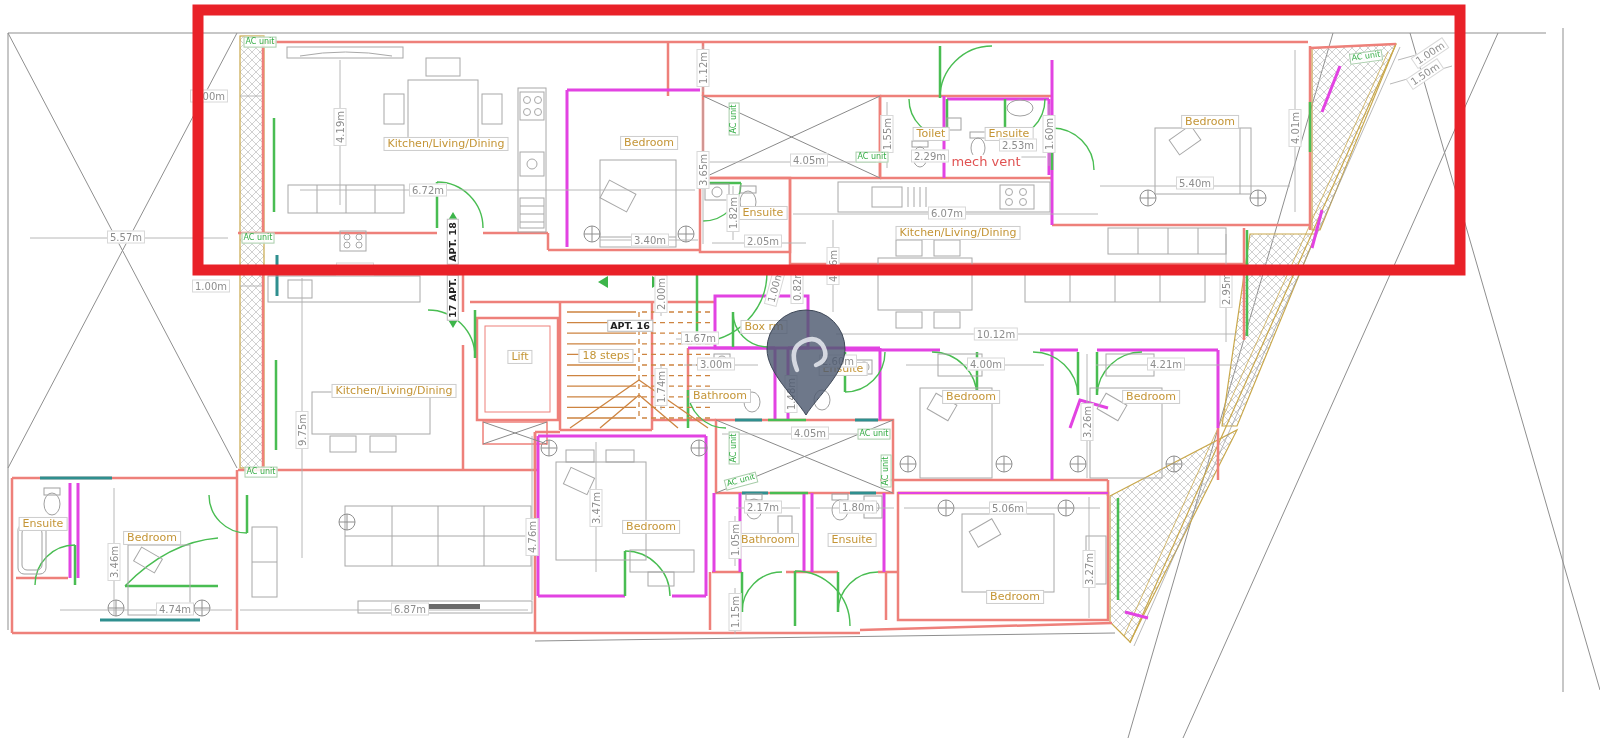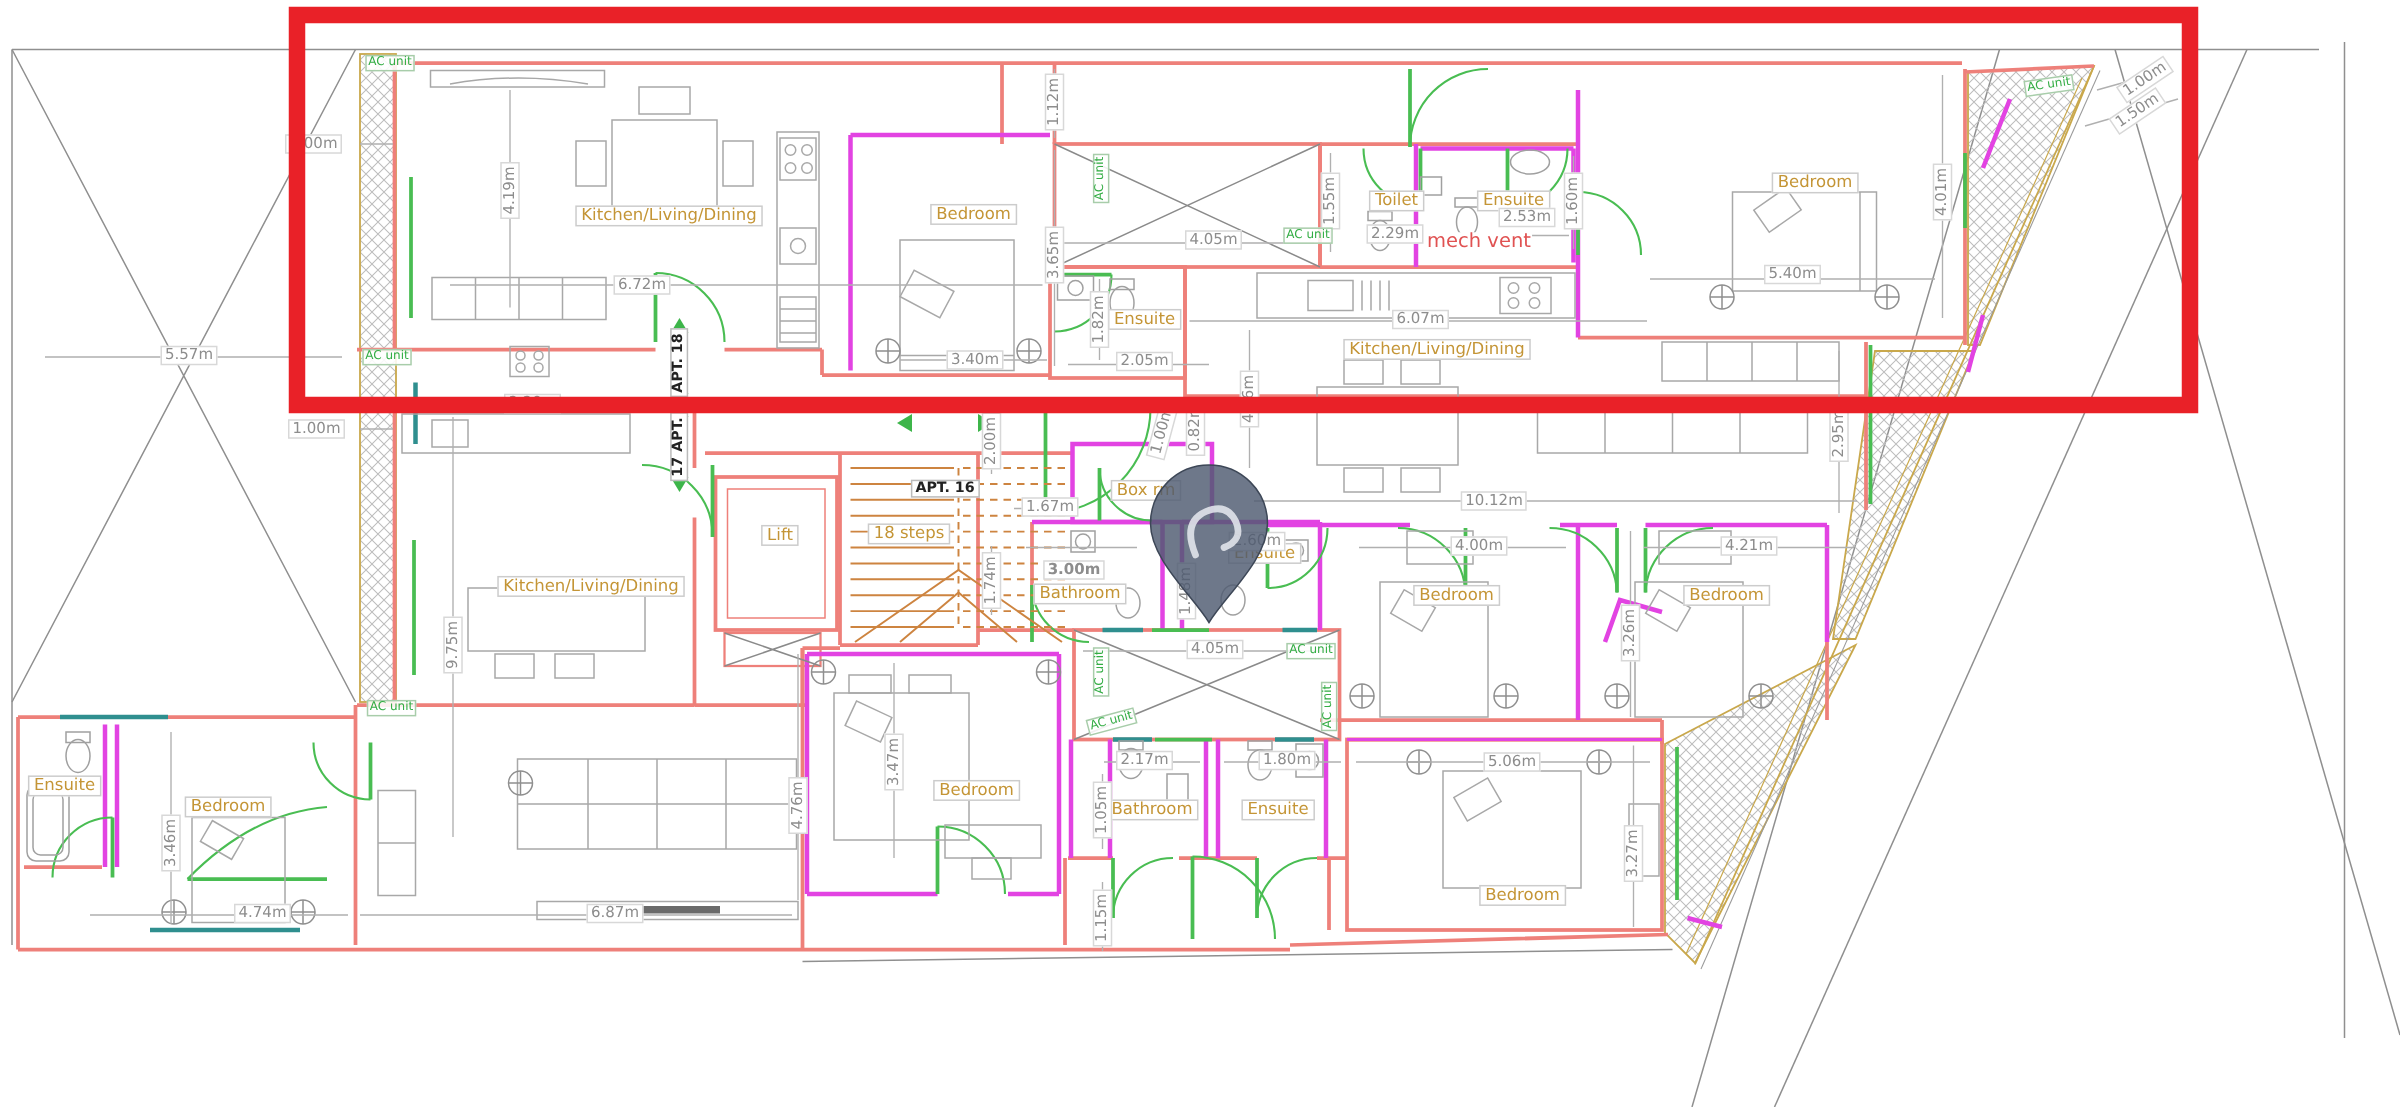--- a/index.html
+++ b/index.html
@@ -378,21 +378,21 @@
       <div class="lbl dim" data-name="dimension-label" style="left: 833px; top: 266px; transform: translate(-50%, -50%) rotate(-90deg);">4.06m</div>
       <div class="lbl dim" data-name="dimension-label" style="left: 1195px; top: 183px; transform: translate(-50%, -50%);">5.40m</div>
       <div class="lbl dim" data-name="dimension-label" style="left: 1295px; top: 128px; transform: translate(-50%, -50%) rotate(-90deg);">4.01m</div>
       <div class="lbl dim" data-name="dimension-label" style="left: 1430px; top: 53px; transform: translate(-50%, -50%) rotate(-34deg);">1.00m</div>
       <div class="lbl dim" data-name="dimension-label" style="left: 1425px; top: 74px; transform: translate(-50%, -50%) rotate(-34deg);">1.50m</div>
       <div class="lbl dim" data-name="dimension-label" style="left: 1226px; top: 289px; transform: translate(-50%, -50%) rotate(-90deg);">2.95m</div>
       <div class="lbl dim" data-name="dimension-label" style="left: 302px; top: 430px; transform: translate(-50%, -50%) rotate(-90deg);">9.75m</div>
       <div class="lbl dim" data-name="dimension-label" style="left: 661px; top: 294px; transform: translate(-50%, -50%) rotate(-90deg);">2.00m</div>
       <div class="lbl dim" data-name="dimension-label" style="left: 664px; top: 338px; transform: translate(-50%, -50%); margin-left: 36px;">1.67m</div>
       <div class="lbl dim" data-name="dimension-label" style="left: 661px; top: 387px; transform: translate(-50%, -50%) rotate(-90deg);">1.74m</div>
-      <div class="lbl dim" data-name="dimension-label" style="left: 716px; top: 380px; transform: translate(-50%, -50%); font-weight: bold;">3.00m</div>
+      <div class="lbl dim" data-name="dimension-label" style="left: 716px; top: 364px; transform: translate(-50%, -50%);">3.00m</div>
       <div class="lbl dim" data-name="dimension-label" style="left: 775px; top: 287px; transform: translate(-50%, -50%) rotate(-75deg);">1.00m</div>
       <div class="lbl dim" data-name="dimension-label" style="left: 797px; top: 285px; transform: translate(-50%, -50%) rotate(-90deg);">0.82m</div>
       <div class="lbl dim" data-name="dimension-label" style="left: 838px; top: 361px; transform: translate(-50%, -50%);">2.60m</div>
       <div class="lbl dim" data-name="dimension-label" style="left: 791px; top: 394px; transform: translate(-50%, -50%) rotate(-90deg);">1.48m</div>
       <div class="lbl dim" data-name="dimension-label" style="left: 986px; top: 364px; transform: translate(-50%, -50%);">4.00m</div>
       <div class="lbl dim" data-name="dimension-label" style="left: 996px; top: 334px; transform: translate(-50%, -50%);">10.12m</div>
       <div class="lbl dim" data-name="dimension-label" style="left: 1166px; top: 364px; transform: translate(-50%, -50%);">4.21m</div>
       <div class="lbl dim" data-name="dimension-label" style="left: 1087px; top: 422px; transform: translate(-50%, -50%) rotate(-90deg);">3.26m</div>
       <div class="lbl dim" data-name="dimension-label" style="left: 810px; top: 433px; transform: translate(-50%, -50%);">4.05m</div>
       <div class="lbl dim" data-name="dimension-label" style="left: 763px; top: 507px; transform: translate(-50%, -50%);">2.17m</div>

